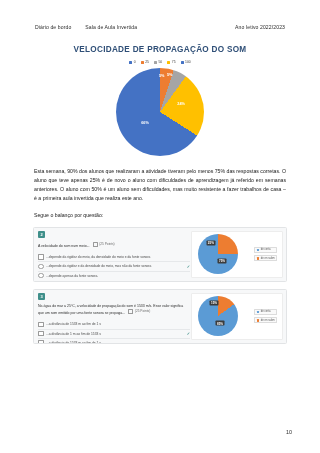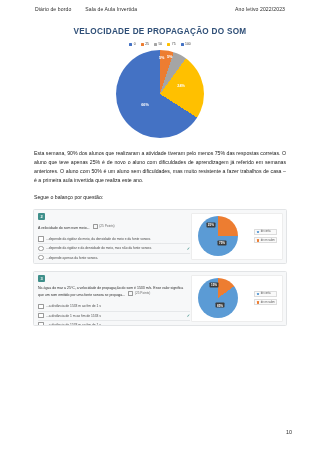--- a/index.html
+++ b/index.html
@@ -11,21 +11,21 @@
     width: 320px;
     height: 453px;
     font-family: "Liberation Sans", sans-serif;
     color: #231f20;
     position: relative;
     overflow: hidden;
   }
   .page {
     position: absolute;
     inset: 0;
-    padding: 6px 33px 0 33px;
+    padding: 24px 33px 0 33px;
     box-sizing: border-box;
   }
 
   
   .doc-header {
     display: flex;
     justify-content: space-between;
     align-items: baseline;
     font-size: 5.1px;
     letter-spacing: 0.02em;

